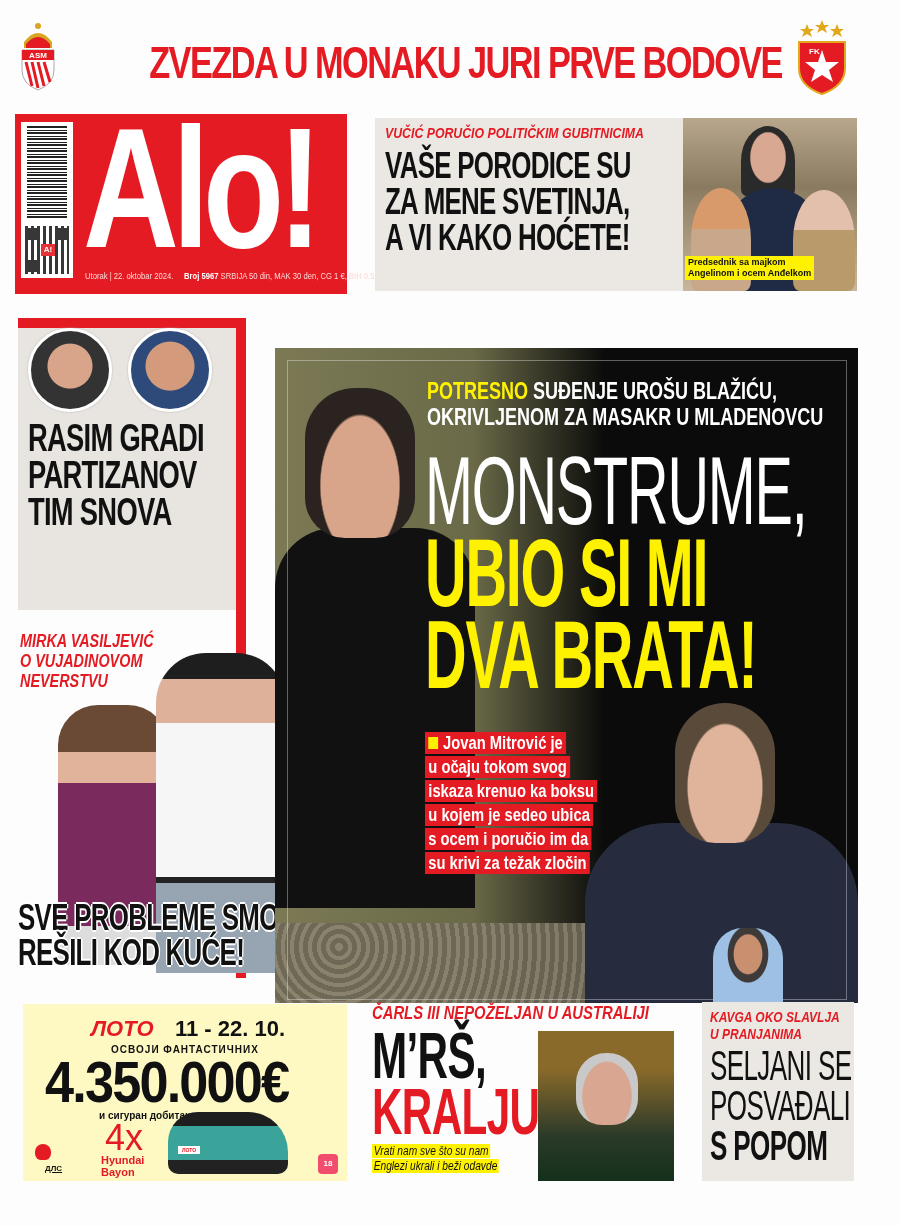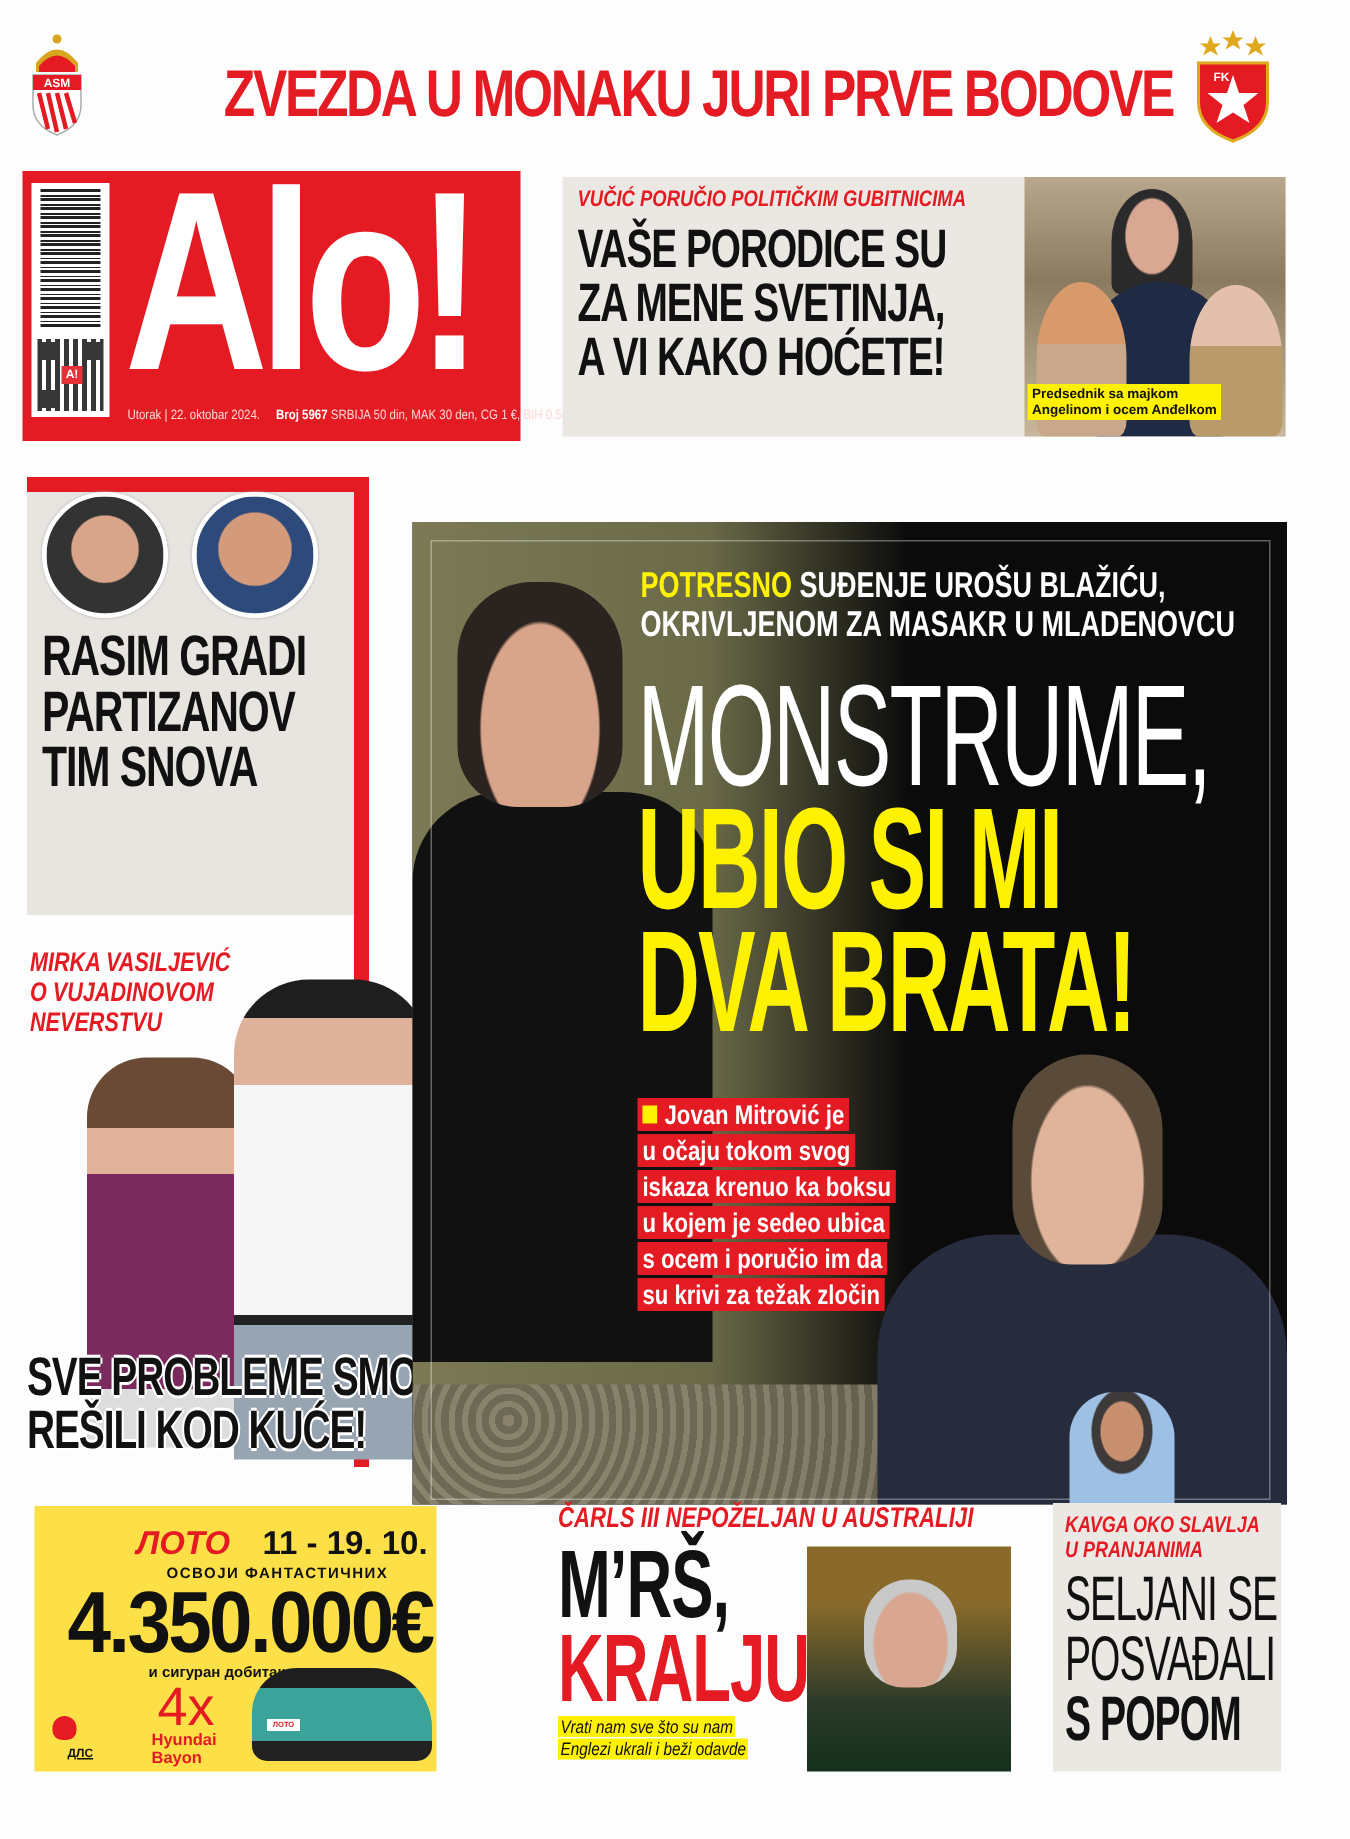--- a/index.html
+++ b/index.html
@@ -102,21 +102,21 @@
   .main-lede div { display: block; width: max-content; background: #e41b23; color: #fff; font-weight: 700; font-size: 18px;
     line-height: 22px; padding: 0 4px; margin-bottom: 2px; transform: scaleX(0.82); transform-origin: left; white-space: nowrap; }
   .sq { display: inline-block; width: 12px; height: 12px; background: #fff200; margin-right: 6px; vertical-align: 0; }
   .main-sub { position: absolute; left: 22px; top: 558px; width: 380px; height: 64px; background: #fff200; }
   .main-sub-text { position: absolute; left: 14px; top: 4px; width: 420px; color: #111; font-style: italic; font-weight: 900; font-size: 27px;
     line-height: 27px; transform: scaleX(0.72); transform-origin: left; white-space: nowrap; }
   .inset-face { position: absolute; left: 438px; top: 580px; width: 70px; height: 75px;
     background: radial-gradient(ellipse at 50% 35%, #c8906e 0 28%, #3e3a3a 30% 40%, #9ec0e4 42%); border-radius: 30px 30px 0 0; }
 
   
-  .loto { left: 23px; top: 1004px; width: 268px; height: 177px; background: #fde047; overflow: hidden; }
+  .loto { left: 23px; top: 1004px; width: 324px; height: 177px; background: #fef9c3; overflow: hidden; }
   .loto-brand { position: absolute; left: 68px; top: 12px; color: #e41b23; font-weight: 900; font-size: 22px; font-style: italic; }
   .loto-dates { position: absolute; left: 152px; top: 12px; color: #111; font-weight: 900; font-size: 22px; }
   .loto-line1 { position: absolute; left: 0; top: 40px; width: 324px; text-align: center; color: #111; font-weight: 700; font-size: 10px; letter-spacing: 1px; }
   .loto-amount { position: absolute; left: 22px; top: 48px; width: 300px; color: #111; font-weight: 900; font-size: 58px;
     line-height: 60px; transform: scaleX(0.9); transform-origin: left; white-space: nowrap; letter-spacing: -2px; }
   .loto-line2 { position: absolute; left: 76px; top: 106px; color: #111; font-weight: 700; font-size: 10px; }
   .loto-4x { position: absolute; left: 82px; top: 116px; color: #e41b23; font-weight: 400; font-size: 36px; line-height: 36px; }
   .loto-car-name { position: absolute; left: 78px; top: 150px; color: #e41b23; font-weight: 900; font-size: 11px; line-height: 12px; }
   .car { position: absolute; left: 145px; top: 108px; width: 120px; height: 62px;
     background: linear-gradient(180deg, #1e1e1e 0 22%, #3aa39a 22% 78%, #222 78%); border-radius: 30px 40px 10px 10px; }
@@ -270,21 +270,21 @@
     <div>u kojem je sedeo ubica</div>
     <div>s ocem i poručio im da</div>
     <div>su krivi za težak zločin</div>
   </div>
 
   <div class="inset-face"></div>
 </div>
 
 <div class="abs loto">
   <div class="loto-brand">ЛОТО</div>
-  <div class="loto-dates">11 - 19. 10.</div>
+  <div class="loto-dates">11 - 22. 10.</div>
   <div class="loto-line1">ОСВОЈИ ФАНТАСТИЧНИХ</div>
   <div class="loto-amount">4.350.000€</div>
   <div class="loto-line2">и сигуран добитак</div>
   <div class="loto-4x">4x</div>
   <div class="loto-car-name">
     <div>Hyundai</div>
     <div>Bayon</div>
   </div>
   <div class="car">
     <div class="car-plate">ЛОТО</div>

